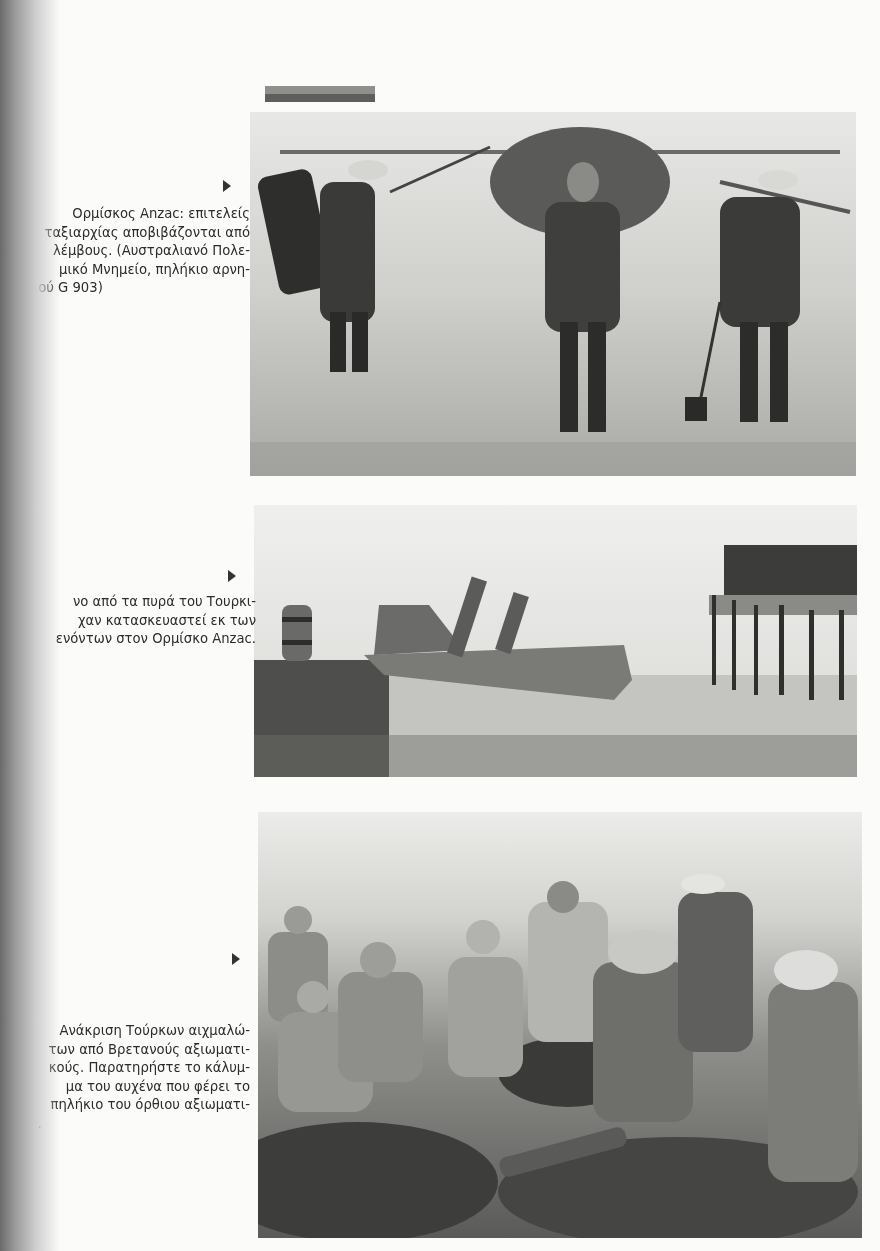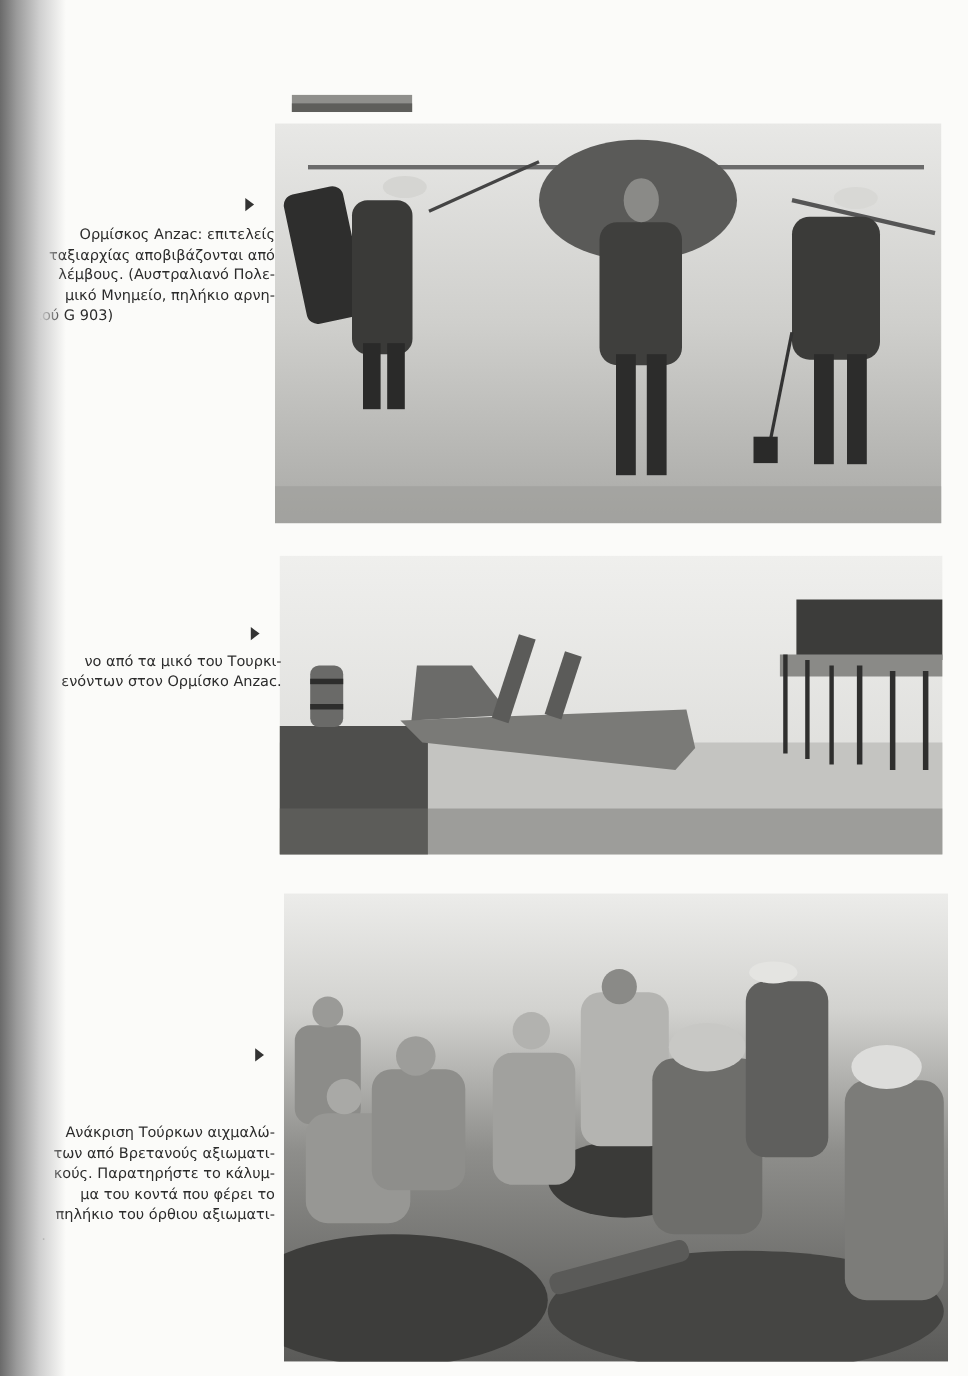--- a/index.html
+++ b/index.html
@@ -84,21 +84,22 @@
 </div>
 <div class="photo" style="left:265px; top:86px; width:110px; height:16px;">
   <svg viewBox="0 0 110 16" preserveAspectRatio="none">
     <rect width="110" height="16" fill="#8f8f8c"></rect>
     <rect y="8" width="110" height="8" fill="#5e5e5b"></rect>
   </svg>
 </div>
 
 <div class="marker" style="left:228px; top:570px;"></div>
 <div class="caption" style="top:593px; width:242px;">
-  <span class="line">νο από τα μικό του Τουρκι-</span>
+  <span class="line">νο από τα πυρά του Τουρκι-</span>
+  <span class="line">χαν κατασκευαστεί εκ των</span>
   <span class="line">ενόντων στον Ορμίσκο Anzac.</span>
 </div>
 
 <div class="photo" style="left:254px; top:505px; width:603px; height:272px;">
   <svg viewBox="0 0 603 272" preserveAspectRatio="none">
     <defs>
       <linearGradient id="sky2" x1="0" y1="0" x2="0" y2="1">
         <stop offset="0" stop-color="#efefed"></stop>
         <stop offset="1" stop-color="#d8d8d5"></stop>
       </linearGradient>
@@ -129,21 +130,21 @@
     </g>
     <rect x="0" y="230" width="603" height="42" fill="#6e6e6b" opacity="0.45"></rect>
   </svg>
 </div>
 
 <div class="marker" style="left:232px; top:953px;"></div>
 <div class="caption" style="top:1022px; width:236px;">
   <span class="line">Ανάκριση Τούρκων αιχμαλώ-</span>
   <span class="line">των από Βρετανούς αξιωματι-</span>
   <span class="line">κούς. Παρατηρήστε το κάλυμ-</span>
-  <span class="line">μα του κοντά που φέρει το</span>
+  <span class="line">μα του αυχένα που φέρει το</span>
   <span class="line">πηλήκιο του όρθιου αξιωματι-</span>
   <span class="line last">κού.</span>
 </div>
 
 <div class="photo" style="left:258px; top:812px; width:604px; height:426px;">
   <svg viewBox="0 0 604 426" preserveAspectRatio="none">
     <defs>
       <linearGradient id="bg3" x1="0" y1="0" x2="0" y2="1">
         <stop offset="0" stop-color="#ececea"></stop>
         <stop offset="0.25" stop-color="#d2d2cf"></stop>

